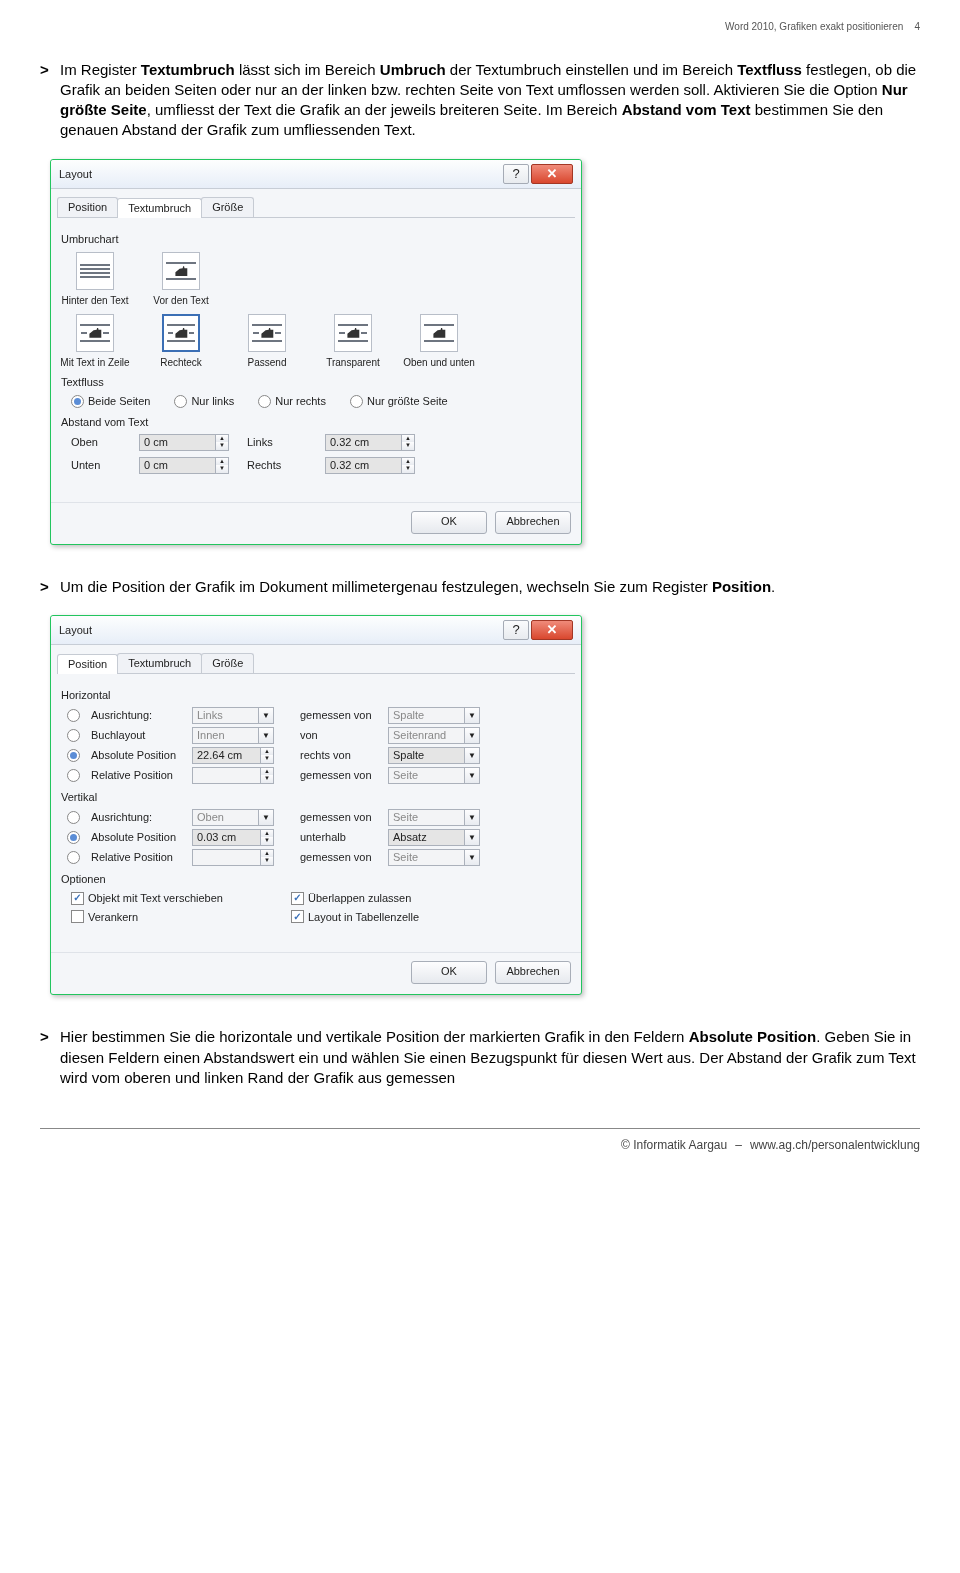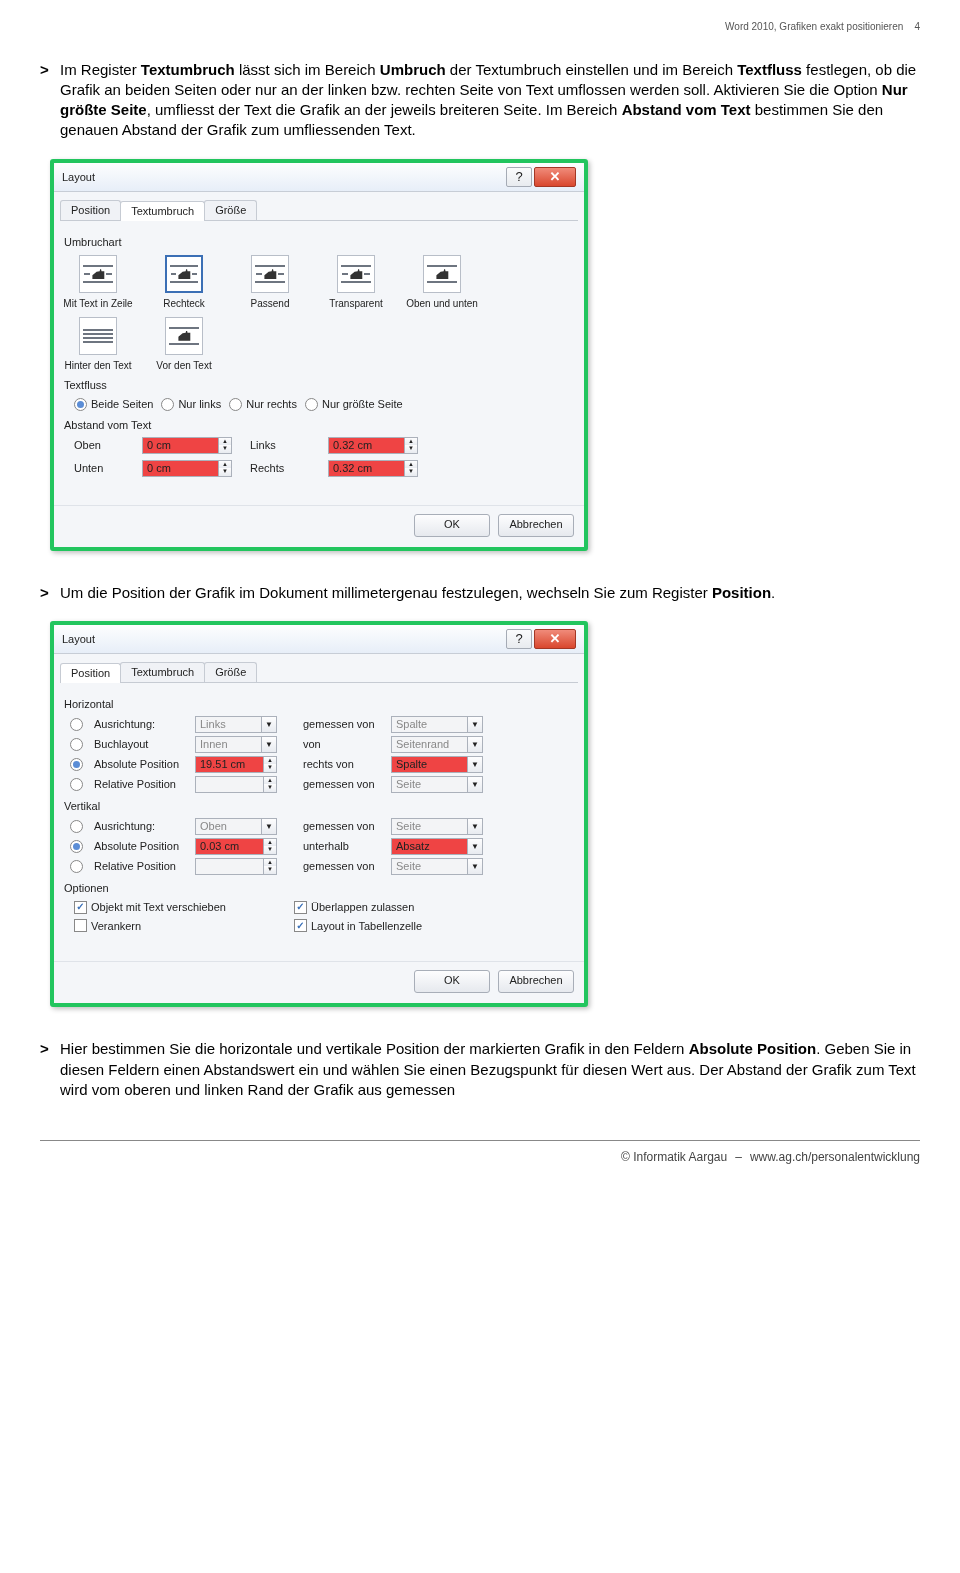--- a/index.html
+++ b/index.html
@@ -10,21 +10,21 @@
     width:880px;margin:0 auto;padding:20px 40px 40px 40px;position:relative;
   }
   .header{
     text-align:right;font-size:10px;color:#555;margin-bottom:26px;
   }
   .para{display:flex;margin:8px 0 18px 0;}
   .bullet{font-weight:bold;width:20px;flex-shrink:0;}
   .ptext{flex:1;}
   b{font-weight:bold;}
   .dialog{
-    border:4px solid #22c55e;border-radius:3px;background:#f4f6f9;
+    border:1px solid #22c55e;border-radius:3px;background:#f4f6f9;
     box-shadow:2px 2px 5px rgba(0,0,0,.25);margin:12px 16px 32px 10px;
     font-family:"Segoe UI",Tahoma,sans-serif;font-size:11px;color:#222;
     position:relative;
   }
   .title-bar{
     height:28px;line-height:28px;padding:0 8px;
     background:linear-gradient(#fdfefe,#e7eef8);
     border-bottom:1px solid #c7cdd6;border-radius:3px 3px 0 0;
     display:flex;align-items:center;
   }
@@ -56,36 +56,36 @@
   }
   .wrap-icon.sel{border:2px solid #3b6fb5;}
   .wrap-icon .ln{height:2px;background:#6e7580;width:100%;margin:1px 0;}
   .wrap-icon .dog{
     width:14px;height:10px;background:#333;clip-path:polygon(10% 60%,10% 100%,95% 100%,95% 20%,75% 20%,72% 0%,65% 0%,62% 20%,40% 25%,10% 60%);
     margin:1px auto;
   }
   .wrap-icon .mid{display:flex;align-items:center;width:100%;}
   .wrap-icon .mid .sm{height:2px;background:#6e7580;flex:1;margin:0 1px;}
   .wrap-cap{font-size:10px;margin-top:4px;text-align:center;white-space:nowrap;}
-  .radio-row{display:flex;gap:8px;margin:4px 0 6px 10px;align-items:center;flex-wrap:wrap;}
+  .radio-row{display:flex;gap:24px;margin:4px 0 6px 10px;align-items:center;flex-wrap:wrap;}
   .radio-item{display:flex;align-items:center;gap:4px;}
   .radio{
     width:11px;height:11px;border:1px solid #888;border-radius:50%;background:#fff;
     display:inline-block;position:relative;flex-shrink:0;
   }
   .radio.on::after{content:"";position:absolute;inset:2px;background:#5b8dd6;border-radius:50%;}
   .chk{
     width:11px;height:11px;border:1px solid #888;background:#fff;display:inline-flex;
     align-items:center;justify-content:center;font-size:10px;color:#3a70b8;flex-shrink:0;
   }
   .chk.on::before{content:"✓";font-weight:bold;}
   .field-grid{display:grid;grid-template-columns:50px 90px 60px 90px;gap:6px 18px;margin:4px 0 6px 10px;align-items:center;}
   .pos-grid{display:grid;grid-template-columns:18px 95px 82px 14px 82px 92px 14px;gap:3px 6px;margin:3px 0 3px 6px;align-items:center;}
   .txtbox{
-    height:17px;border:1px solid #abb1bb;background:#ef4444;padding:0 4px;font-size:11px;
+    height:17px;border:1px solid #abb1bb;background:#e5e5e5;padding:0 4px;font-size:11px;
     display:flex;align-items:center;box-sizing:border-box;
   }
   .txtbox.dis{background:#f3f4f6;color:#888;}
   .spin{display:flex;}
   .spin .txtbox{flex:1;border-right:none;}
   .spinbtns{width:12px;border:1px solid #abb1bb;display:flex;flex-direction:column;}
   .spinbtns span{flex:1;font-size:6px;text-align:center;line-height:7px;background:linear-gradient(#fdfdfe,#e8ebf0);}
   .combo{display:flex;}
   .combo .txtbox{flex:1;border-right:none;}
   .combo .drop{width:14px;border:1px solid #abb1bb;background:linear-gradient(#fdfdfe,#e8ebf0);font-size:8px;text-align:center;line-height:15px;}
@@ -133,20 +133,39 @@
       <div class="tab">Position</div>
       <div class="tab active">Textumbruch</div>
       <div class="tab">Größe</div>
     </div>
     <div class="dlg-body">
       <div class="grp-lbl">Umbruchart</div>
       <div class="wrap-row">
         <div class="wrap-opt">
           <div class="wrap-icon">
               <div class="ln"></div>
+              <div class="ln"></div>
+              <div class="ln"></div>
+              <div class="ln"></div>
+            </div>
+          <div class="wrap-cap">Hinter den Text</div>
+        </div>
+        <div class="wrap-opt">
+          <div class="wrap-icon">
+              <div class="ln"></div>
+              <div class="dog"></div>
+              <div class="ln"></div>
+            </div>
+          <div class="wrap-cap">Vor den Text</div>
+        </div>
+      </div>
+      <div class="wrap-row">
+        <div class="wrap-opt">
+          <div class="wrap-icon">
+              <div class="ln"></div>
               <div class="mid">
                 <span class="sm"></span>
                 <span class="dog"></span>
                 <span class="sm"></span>
               </div>
               <div class="ln"></div>
             </div>
           <div class="wrap-cap">Mit Text in Zeile</div>
         </div>
         <div class="wrap-opt">
@@ -185,39 +204,20 @@
             </div>
           <div class="wrap-cap">Transparent</div>
         </div>
         <div class="wrap-opt">
           <div class="wrap-icon">
               <div class="ln"></div>
               <div class="dog"></div>
               <div class="ln"></div>
             </div>
           <div class="wrap-cap">Oben und unten</div>
-        </div>
-      </div>
-      <div class="wrap-row">
-        <div class="wrap-opt">
-          <div class="wrap-icon">
-              <div class="ln"></div>
-              <div class="ln"></div>
-              <div class="ln"></div>
-              <div class="ln"></div>
-            </div>
-          <div class="wrap-cap">Hinter den Text</div>
-        </div>
-        <div class="wrap-opt">
-          <div class="wrap-icon">
-              <div class="ln"></div>
-              <div class="dog"></div>
-              <div class="ln"></div>
-            </div>
-          <div class="wrap-cap">Vor den Text</div>
         </div>
       </div>
 
       <div class="grp-lbl">Textfluss</div>
       <div class="radio-row">
         <div class="radio-item">
             <span class="radio on"></span>
             <span>Beide Seiten</span>
           </div>
         <div class="radio-item">
@@ -321,21 +321,21 @@
         <span>von</span>
         <div class="combo">
             <div class="txtbox dis">Seitenrand</div>
             <div class="drop">▼</div>
           </div>
         <span></span>
 
         <span class="radio on"></span>
         <span>Absolute Position</span>
         <div class="spin">
-            <div class="txtbox">19.51 cm</div>
+            <div class="txtbox">22.64 cm</div>
             <div class="spinbtns">
               <span>▲</span>
               <span>▼</span>
             </div>
           </div>
         <span></span>
         <span>rechts von</span>
         <div class="combo">
             <div class="txtbox">Spalte</div>
             <div class="drop">▼</div>

